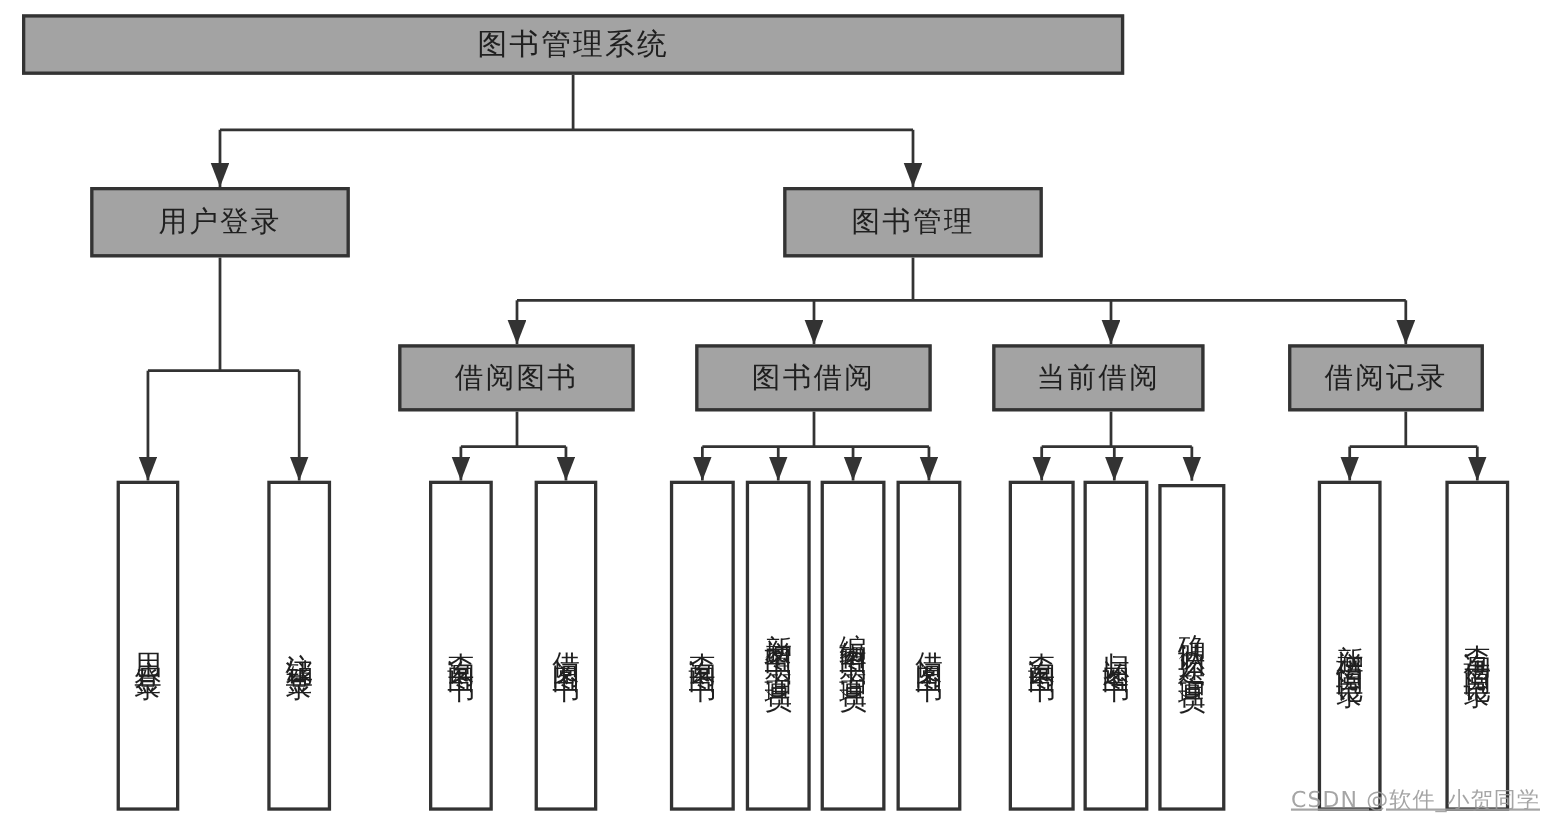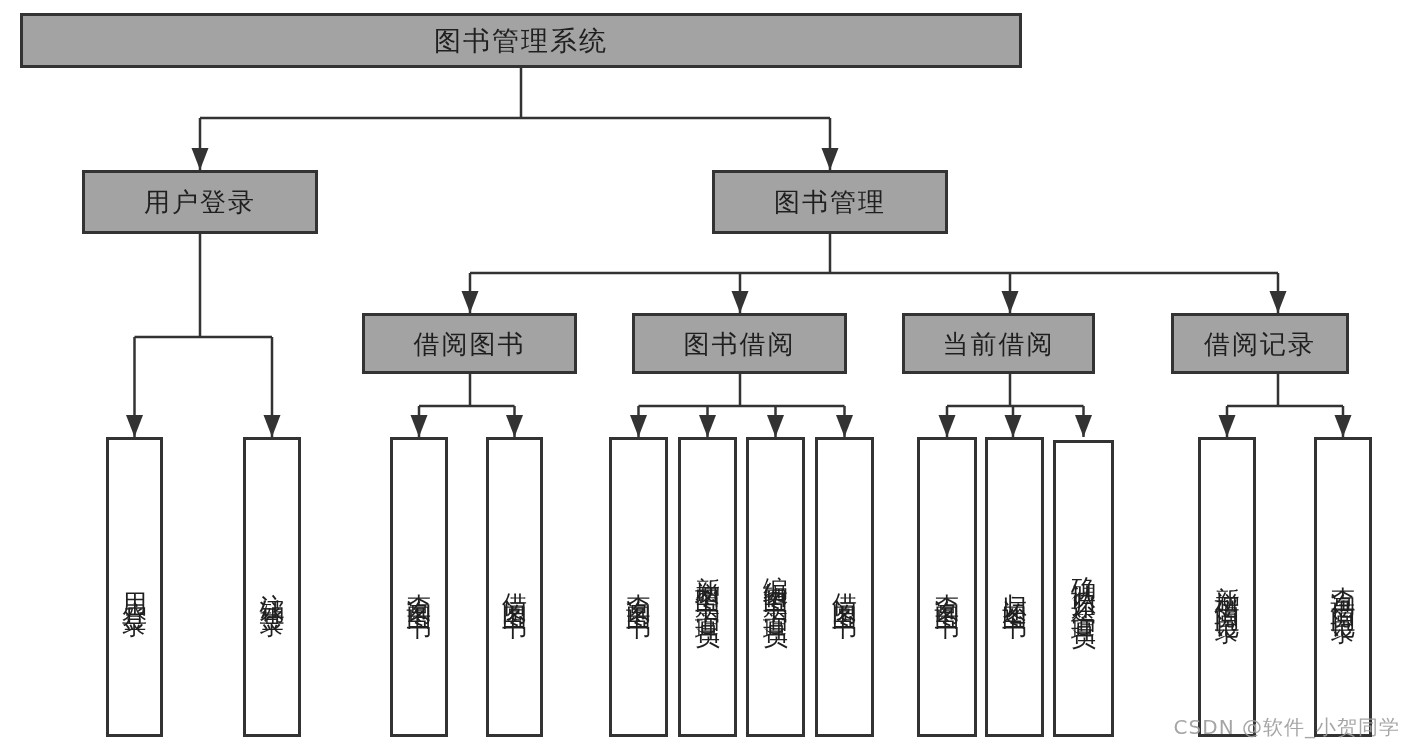--- a/index.html
+++ b/index.html
@@ -17,21 +17,21 @@
   .vbox{
     position:absolute;box-sizing:border-box;border:3px solid #333333;background:#ffffff;
     display:flex;align-items:center;justify-content:center;overflow:hidden;
   }
   .vtext{
     writing-mode:vertical-rl;text-orientation:mixed;
     font-size:25px;letter-spacing:7px;line-height:1;
   }
   .watermark{
     position:absolute;right:5px;top:714px;z-index:5;
-    font-size:20px;color:#9c9c9c;letter-spacing:1px;opacity:.9;white-space:nowrap;
+    font-size:20px;color:#9c9c9c;letter-spacing:1px;opacity:.9;white-space:nowrap;text-decoration:underline;
   }
 </style>
 </head>
 <body>
 
 <div class="stage">
 
   <svg class="wires" viewBox="0 0 1405 747">
     <defs>
       <marker id="arrow" markerUnits="userSpaceOnUse" markerWidth="23" markerHeight="18" refX="22" refY="8.5" orient="auto">

